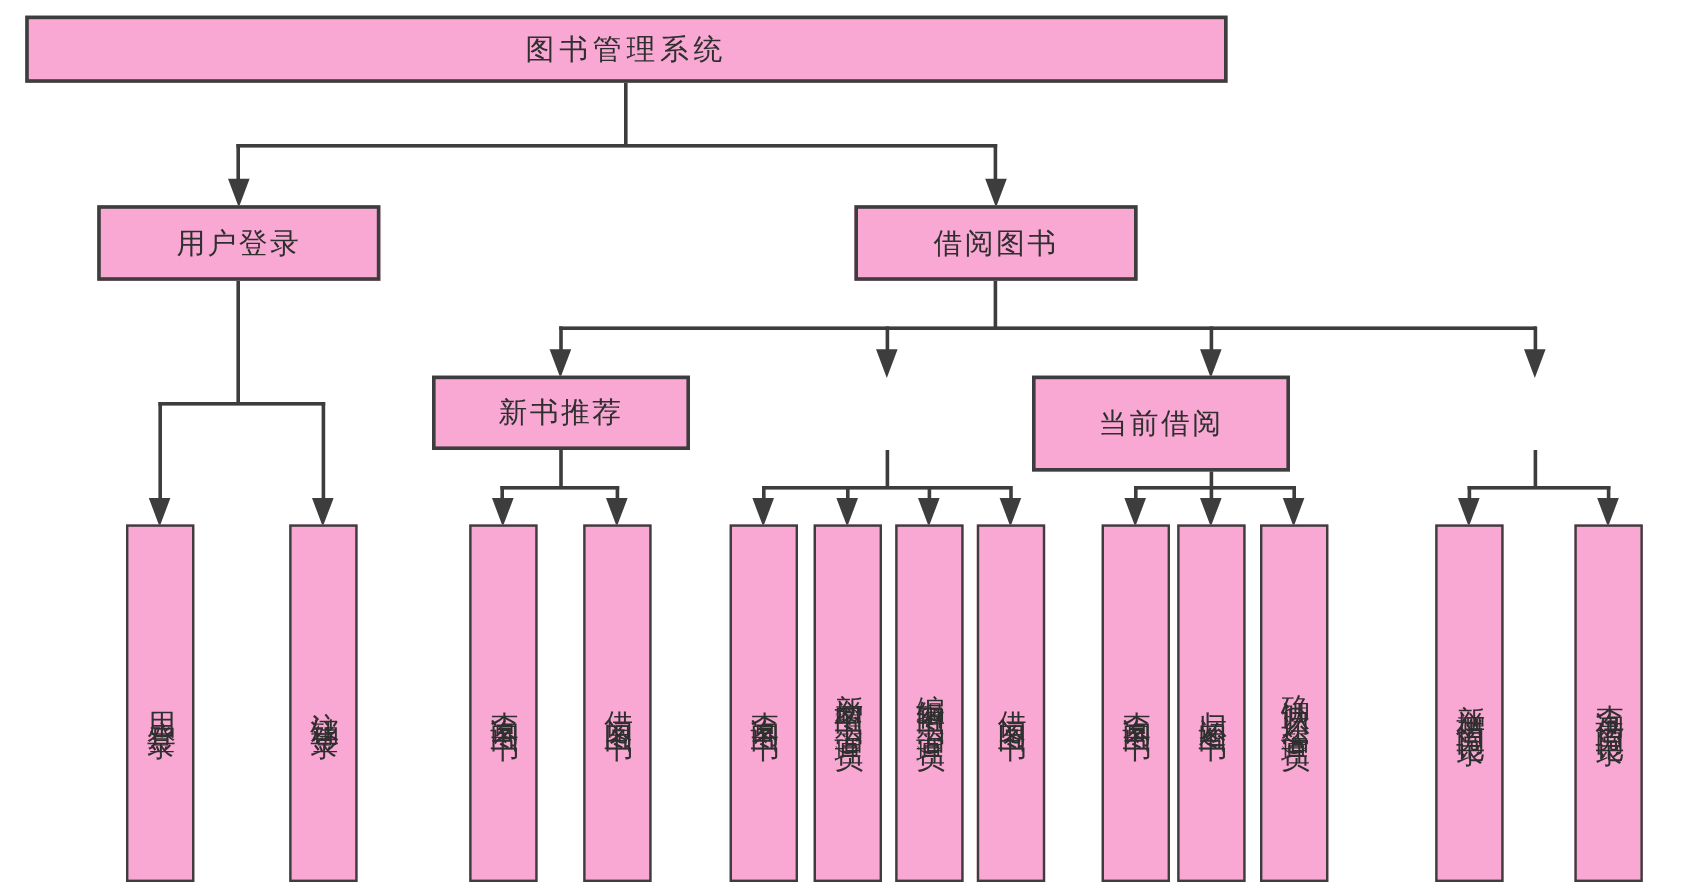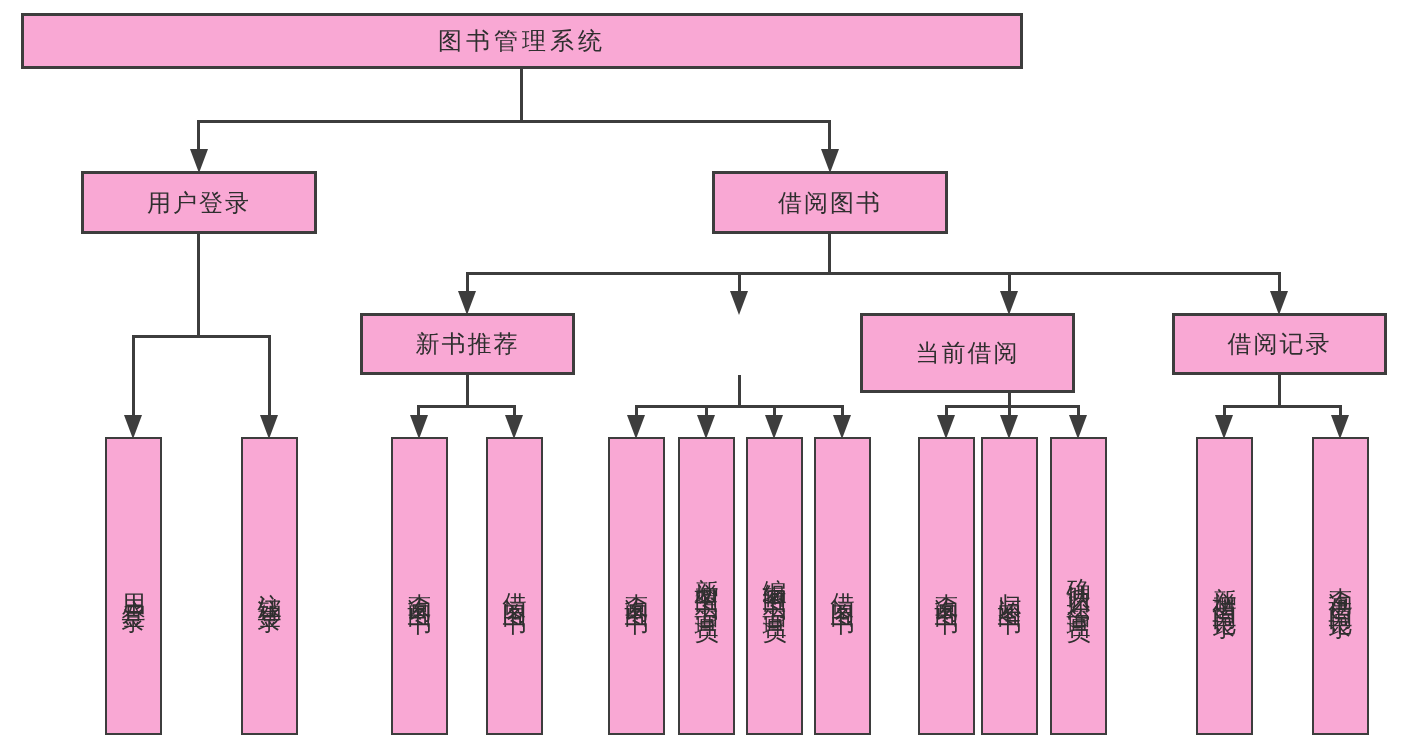--- a/index.html
+++ b/index.html
@@ -93,21 +93,20 @@
   <div class="vline" style="left:1339px;top:405px;height:12px;"></div>
   <div class="ahead" style="left:1331px;top:415px;"></div>
 
   <div class="node root" style="left:21px;top:13px;width:1002px;height:56px;">图书管理系统</div>
 
   <div class="node" style="left:81px;top:171px;width:236px;height:63px;">用户登录</div>
   <div class="node" style="left:712px;top:171px;width:236px;height:63px;">借阅图书</div>
 
   <div class="node" style="left:360px;top:313px;width:215px;height:62px;text-align:right;">新书推荐</div>
   <div class="node" style="left:860px;top:313px;width:215px;height:80px;">当前借阅</div>
-  <div class="node" style="left:1172px;top:313px;width:215px;height:62px;">借阅记录</div>
 
   <div class="node leaf" style="left:105px;top:437px;width:57px;height:298px;">用户登录</div>
   <div class="node leaf" style="left:241px;top:437px;width:57px;height:298px;">注销登录</div>
 
   <div class="node leaf" style="left:391px;top:437px;width:57px;height:298px;">查询图书</div>
   <div class="node leaf" style="left:486px;top:437px;width:57px;height:298px;">借阅图书</div>
 
   <div class="node leaf" style="left:608px;top:437px;width:57px;height:298px;">查询图书</div>
   <div class="node leaf" style="left:678px;top:437px;width:57px;height:298px;">新增图书（管理员）</div>
   <div class="node leaf" style="left:746px;top:437px;width:57px;height:298px;">编辑图书（管理员）</div>

